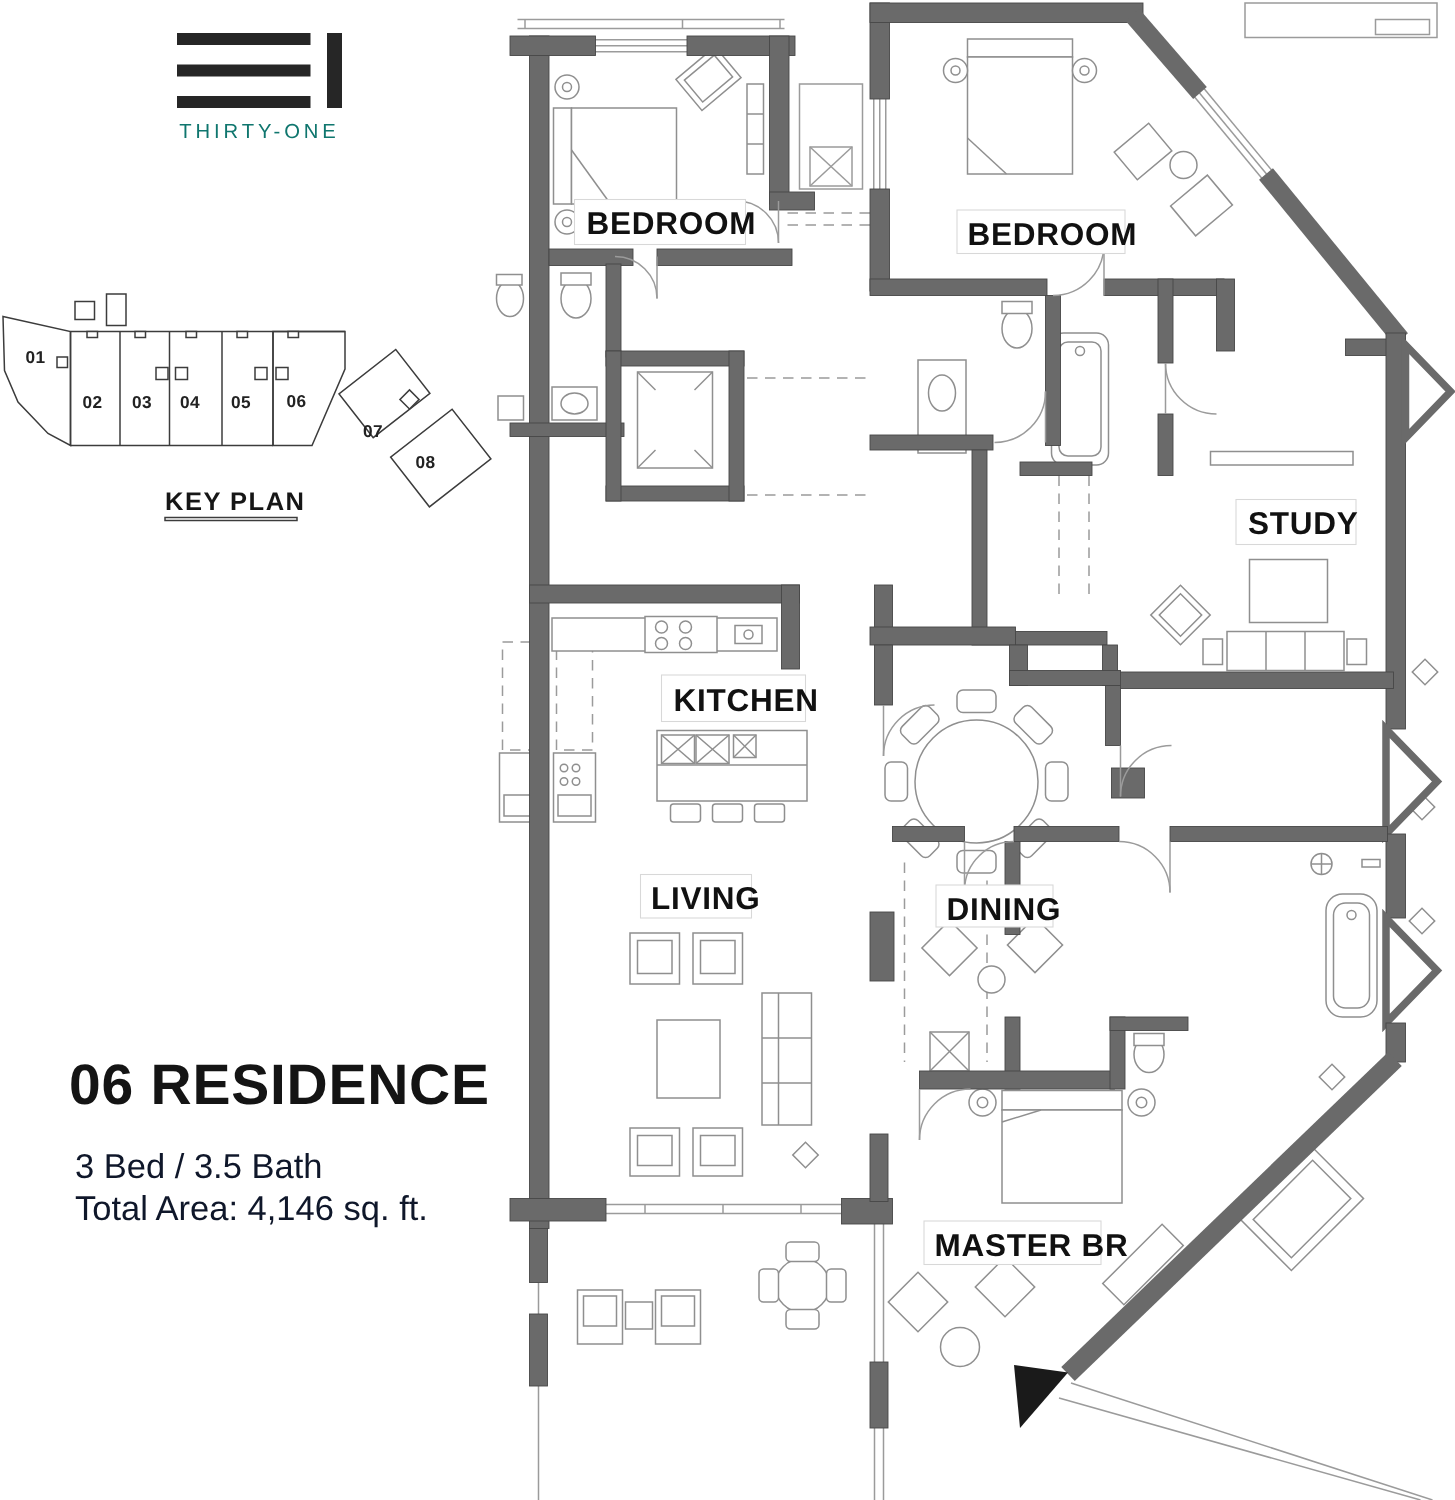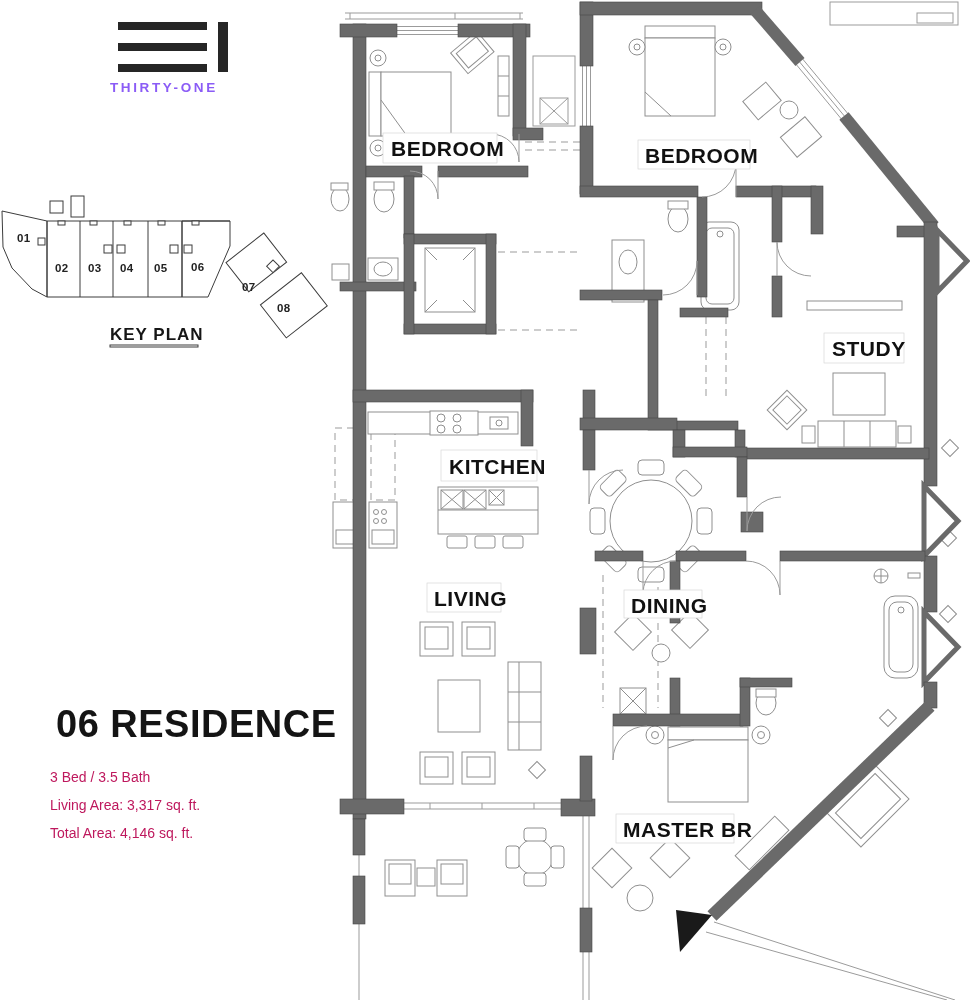--- a/index.html
+++ b/index.html
@@ -1,26 +1,26 @@
 <!DOCTYPE html>
 <html><head>
 <meta charset="utf-8">
 <style>
   html,body{margin:0;padding:0;background:#fff;}
   body{font-family:"Liberation Sans","DejaVu Sans",sans-serif;}
   #canvas{position:relative;width:970px;height:1000px;background:#fff;overflow:hidden;}
   
   .logo-bar{position:absolute;left:118px;width:89px;height:8px;background:#262626;}
   .logo-vbar{position:absolute;left:218px;top:22px;width:10px;height:50px;background:#262626;}
-  .logo-text{position:absolute;left:110px;top:80px;width:126px;
-             font-size:13.5px;font-weight:bold;letter-spacing:2.6px;color:#8b5cf6;}
+  .logo-text{position:absolute;left:110px;top:80px;width:126px;text-align:center;
+             font-size:13.5px;font-weight:normal;letter-spacing:2.6px;color:#0f766e;}
   
-  .res-title{position:absolute;left:56px;top:703px;font-size:38px;font-weight:bold;
+  .res-title{position:absolute;left:46px;top:703px;font-size:38px;font-weight:bold;
              letter-spacing:.5px;color:#141414;white-space:nowrap;}
-  .res-specs{position:absolute;left:50px;top:763px;font-size:14px;line-height:28px;color:#be185d;}
+  .res-specs{position:absolute;left:50px;top:763px;font-size:23px;line-height:28px;color:#0f172a;}
   
   .thin line,.thin path,.thin rect{stroke:#9b9b9b;stroke-width:1;fill:none;}
   .thin .dash{stroke-dasharray:7 5;}
   .furn rect,.furn circle,.furn ellipse,.furn path,.furn line{stroke:#8f8f8f;stroke-width:1;fill:#fff;}
   .furn line,.furn path.nofill{fill:none;}
   .wall rect{fill:#6a6a6a;stroke:#474747;stroke-width:.6;}
   .wall path{stroke:#6a6a6a;fill:none;}
   .wall .tri{fill:#fff;stroke:#6a6a6a;stroke-width:5;}
   .wall .blackdoor{fill:#1a1a1a;stroke:none;}
   .arc path,.arc line{stroke:#9b9b9b;stroke-width:1;fill:none;}
@@ -42,21 +42,20 @@
     <div class="logo-bar" style="top:22px"></div>
     <div class="logo-bar" style="top:43px"></div>
     <div class="logo-bar" style="top:64px"></div>
     <div class="logo-vbar"></div>
     <div class="logo-text">THIRTY-ONE</div>
   </div>
 
   <div class="res-title">06 RESIDENCE</div>
   <div class="res-specs">
     <div>3 Bed / 3.5 Bath</div>
-    <div>Living Area: 3,317 sq. ft.</div>
     <div>Total Area: 4,146 sq. ft.</div>
   </div>
 
   <svg width="970" height="1000" viewBox="0 0 970 1000" style="position:absolute;left:0;top:0">
     <defs>
       <pattern id="hatch" patternUnits="userSpaceOnUse" width="7" height="7" patternTransform="rotate(45)">
         <rect width="7" height="7" fill="#fff"></rect>
         <line x1="0" y1="0" x2="0" y2="7" stroke="#555" stroke-width="1.7"></line>
       </pattern>
     </defs>

